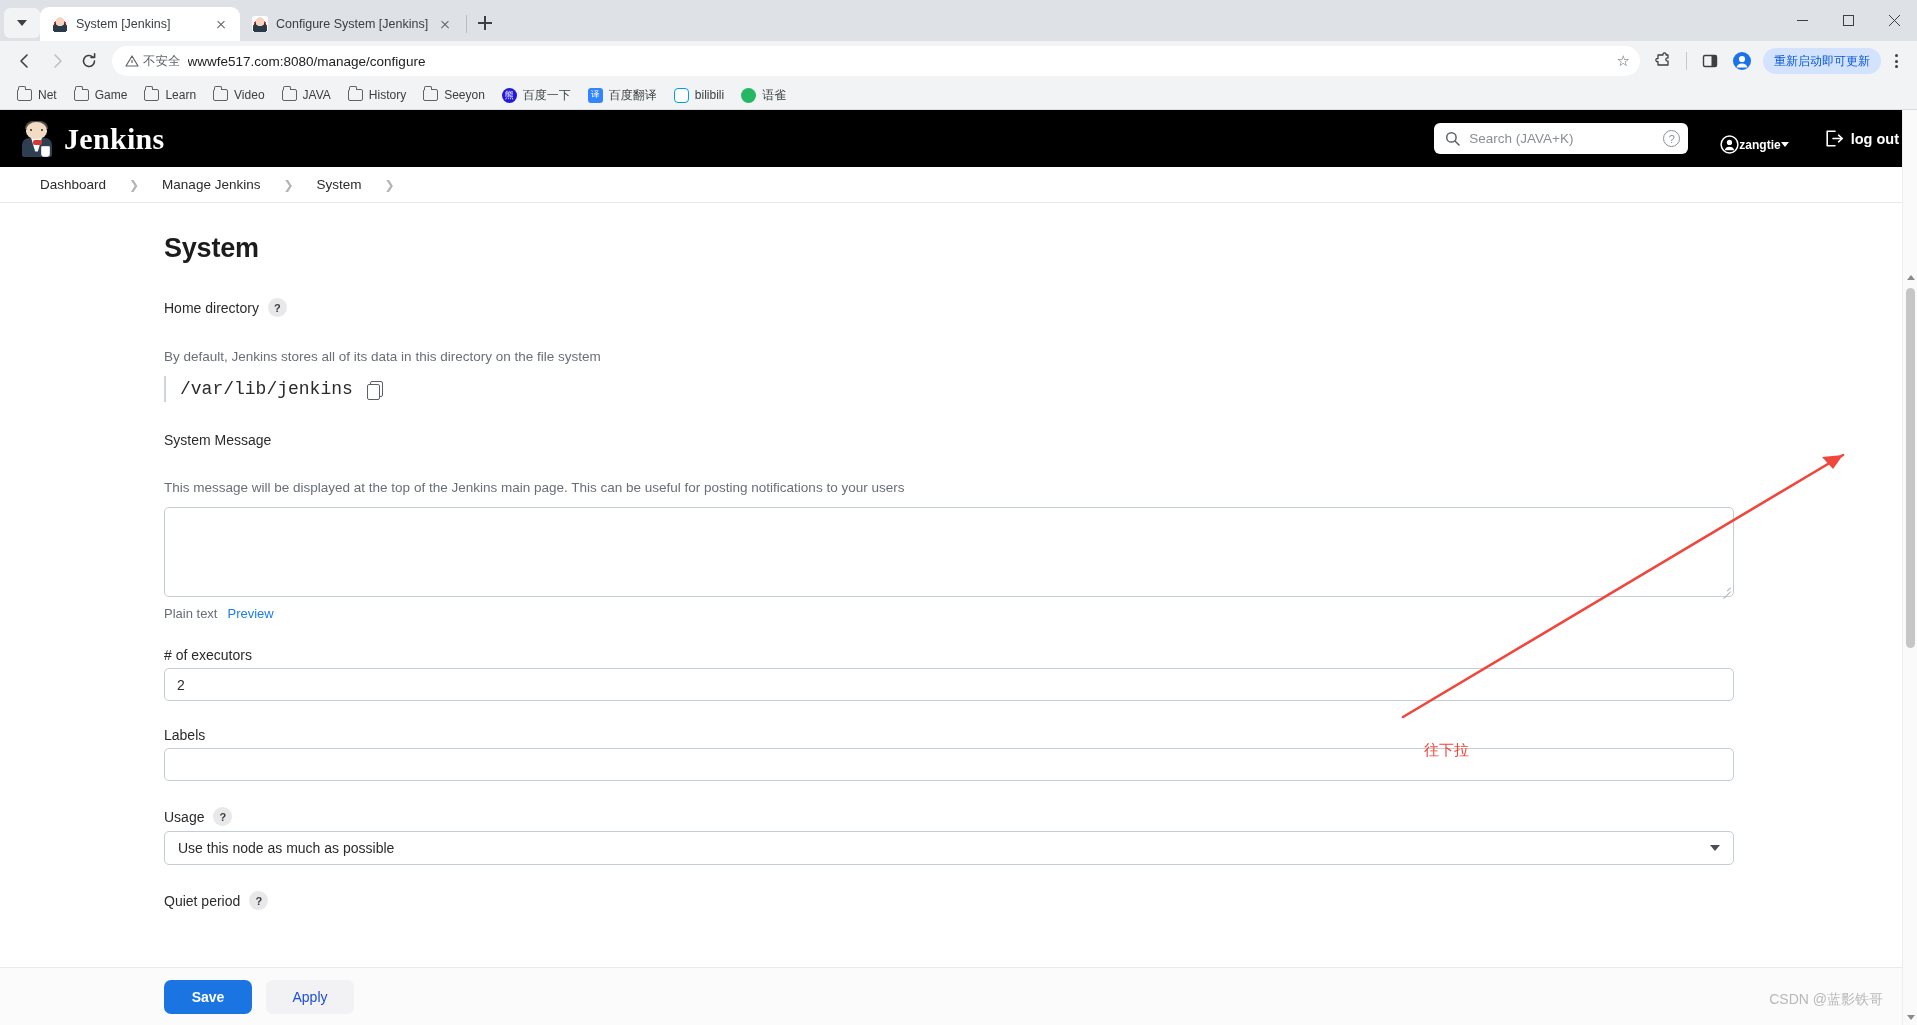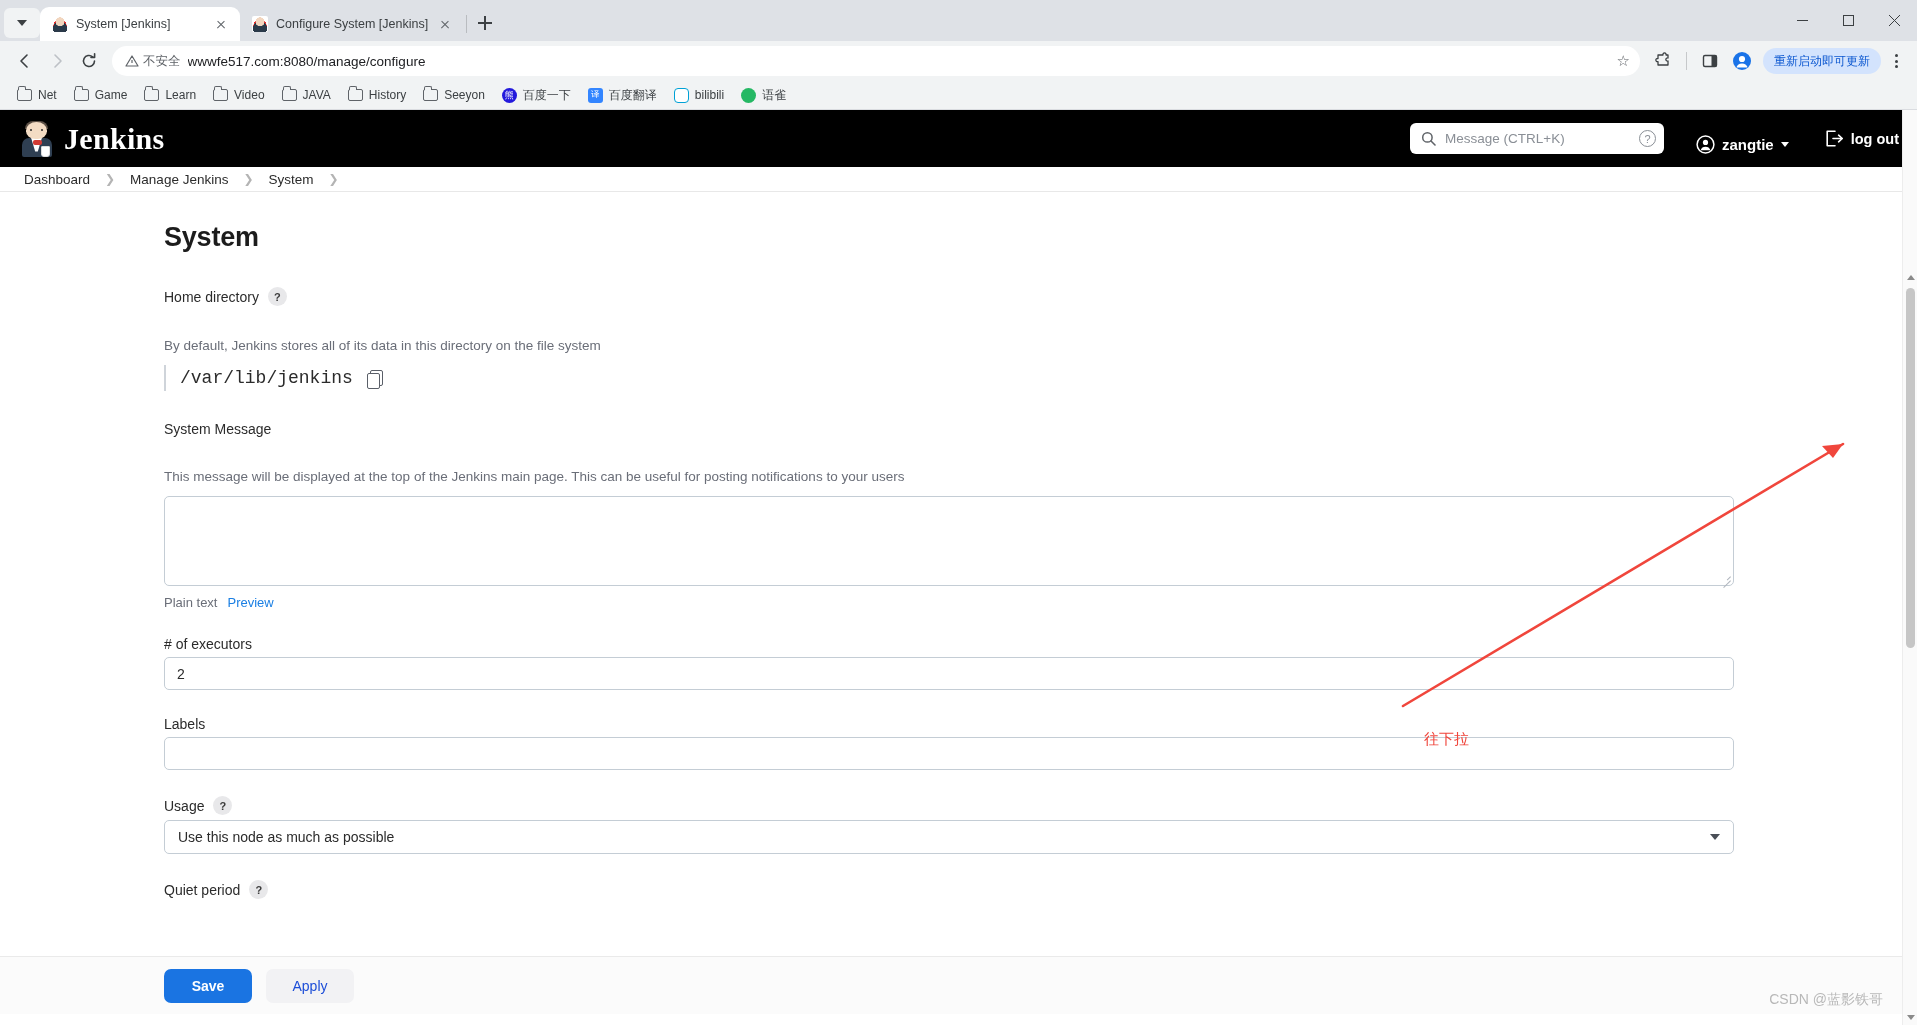--- a/index.html
+++ b/index.html
@@ -195,29 +195,29 @@
     padding: 0 8px 0 11px;
     cursor:text;
   }
   .jk-search-input { flex:1 1 auto; font-size:13.5px; color:#8a8f96; }
   .jk-help-badge {
     width:17px;height:17px;border-radius:50%;
     border:1.4px solid #8a8f96; color:#8a8f96;
     font-size:11px; display:flex;align-items:center;justify-content:center;
     cursor:pointer; flex:0 0 17px;
   }
-  .jk-user { display:flex;align-items:center;gap:7px;color:#fff;font-size:15px;font-weight:700;cursor:pointer; margin-left:18px;margin-top:12px;}
+  .jk-user { display:flex;align-items:center;color:#fff;font-size:12px;font-weight:700;cursor:pointer; margin-left:18px;margin-top:12px;}
   .jk-logout { display:flex;align-items:center;gap:7px;color:#fff;font-size:14.5px;font-weight:700;cursor:pointer; margin-left:22px;}
   .caret-dn { width:0;height:0;border-left:4.5px solid transparent;border-right:4.5px solid transparent;border-top:5px solid #fff; }
 
   .breadcrumbs {
-    height: 25px;
+    height: 36px;
     display:flex; align-items:center;
-    padding: 0 20px;
-    gap: 0;
+    padding: 0 36px;
+    gap: 8px;
     font-size: 13.5px; color:#3c4043;
     border-bottom: 1px solid #e8e8e8;
     background:#fff;
   }
   .crumb { color:#2b2b2b; cursor:pointer; padding: 0 4px; }
   .crumb-sep { color:#b4b4b4; font-size:12px; margin: 0 11px; }
 
   .content {
     padding: 30px 0 0 0;
     position:relative;
@@ -504,21 +504,21 @@
         <span class="jk-wordmark">Jenkins</span>
       </div>
 
       <span class="jk-spacer"></span>
 
       <div class="jk-search">
         <svg width="15" height="15" viewBox="0 0 15 15">
             <circle cx="6.4" cy="6.4" r="4.7" fill="none" stroke="#5f6368" stroke-width="1.5"></circle>
             <line x1="10" y1="10" x2="14" y2="14" stroke="#5f6368" stroke-width="1.6" stroke-linecap="round"></line>
           </svg>
-        <span class="jk-search-input">Message (CTRL+K)</span>
+        <span class="jk-search-input">Search (JAVA+K)</span>
         <span class="jk-help-badge">?</span>
       </div>
 
       <div class="jk-user">
         <svg width="19" height="19" viewBox="0 0 19 19">
             <circle cx="9.5" cy="9.5" r="8.4" fill="none" stroke="#fff" stroke-width="1.5"></circle>
             <circle cx="9.5" cy="7.4" r="2.6" fill="#fff"></circle>
             <path d="M4.6 15.3a5.2 5.2 0 0 1 9.8 0z" fill="#fff"></path>
           </svg>
         <span>zangtie</span>

